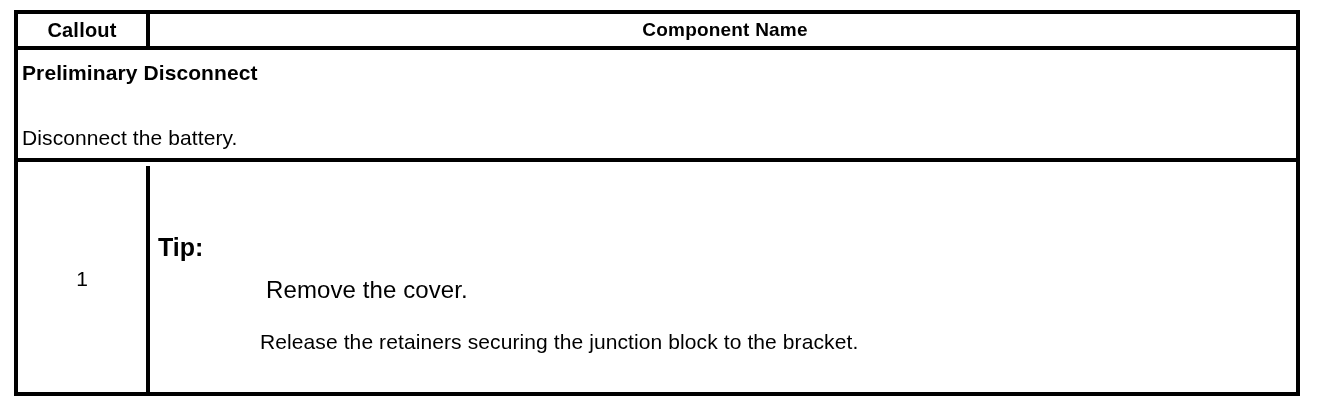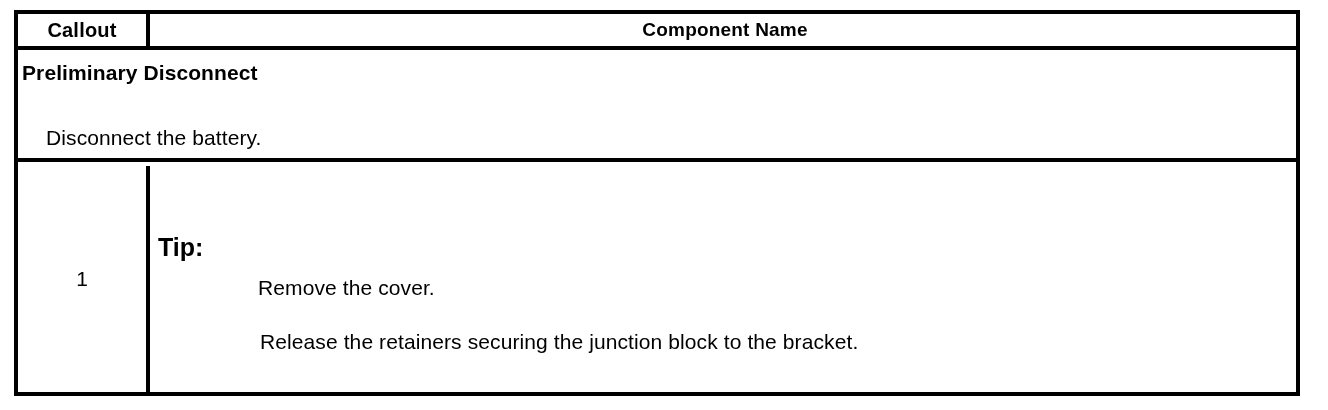--- a/index.html
+++ b/index.html
@@ -95,21 +95,20 @@
     letter-spacing: 0.1px;
   }
   .prelim-body {
     position: absolute;
     left: 4px;
     top: 76px;
     font-size: 21px;
     font-weight: normal;
     white-space: nowrap;
     letter-spacing: 0.1px;
-    margin-left: 24px;
   }
 
   
   .row-item {
     position: absolute;
     left: 0;
     top: 152px;
     width: 1278px;
     height: 226px;
     box-sizing: border-box;
@@ -147,23 +146,23 @@
   .tip-label {
     position: absolute;
     left: 4px;
     top: 67px;
     font-size: 25px;
     font-weight: bold;
     white-space: nowrap;
   }
   .tip-line-1 {
     position: absolute;
-    left: 104px;
+    left: 112px;
     top: 110px;
-    font-size: 21px;
+    font-size: 24px;
     font-weight: normal;
     white-space: nowrap;
     letter-spacing: 0.1px;
   }
   .tip-line-2 {
     position: absolute;
     left: 106px;
     top: 164px;
     font-size: 21px;
     font-weight: normal;

